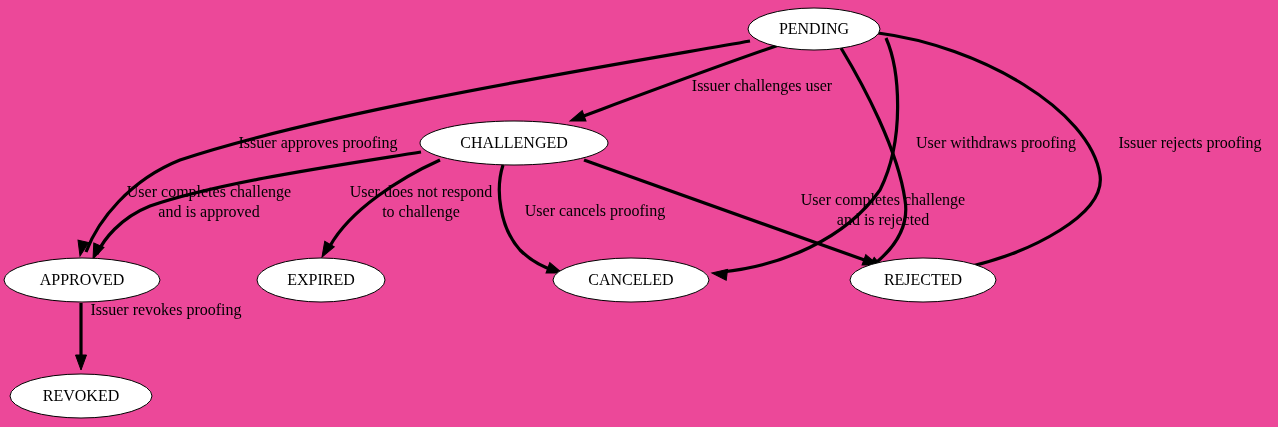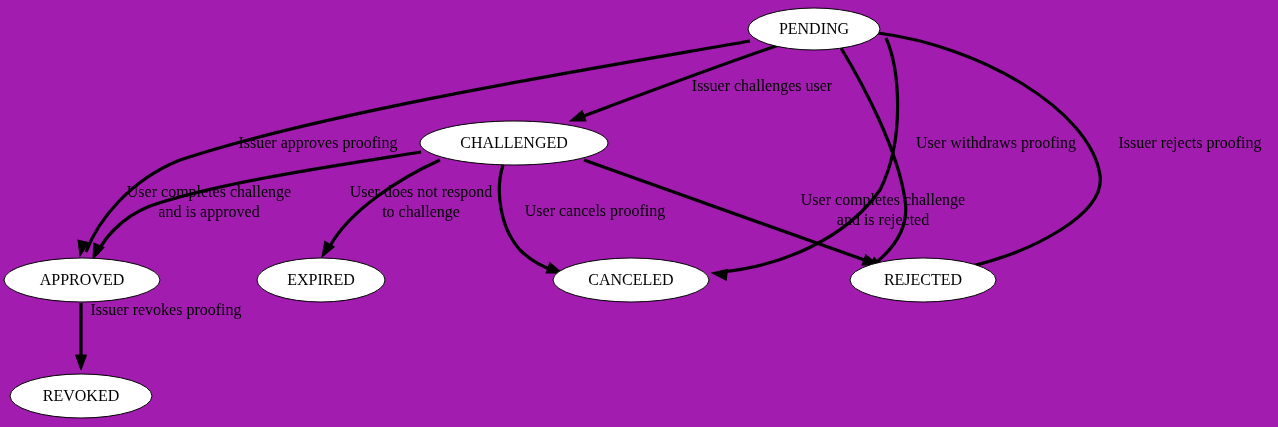--- a/index.html
+++ b/index.html
@@ -8,21 +8,21 @@
     padding: 0;
     background: #ffffff;
   }
   body {
     font-family: "Liberation Serif", "DejaVu Serif", serif;
   }
   #diagram-root {
     position: relative;
     width: 1278px;
     height: 427px;
-    background: #a21caf;
+    background: #ec4899;
     overflow: hidden;
   }
   svg#graph {
     display: block;
     width: 1278px;
     height: 427px;
   }
   .node-ellipse {
     fill: #ffffff;
     stroke: #000000;

